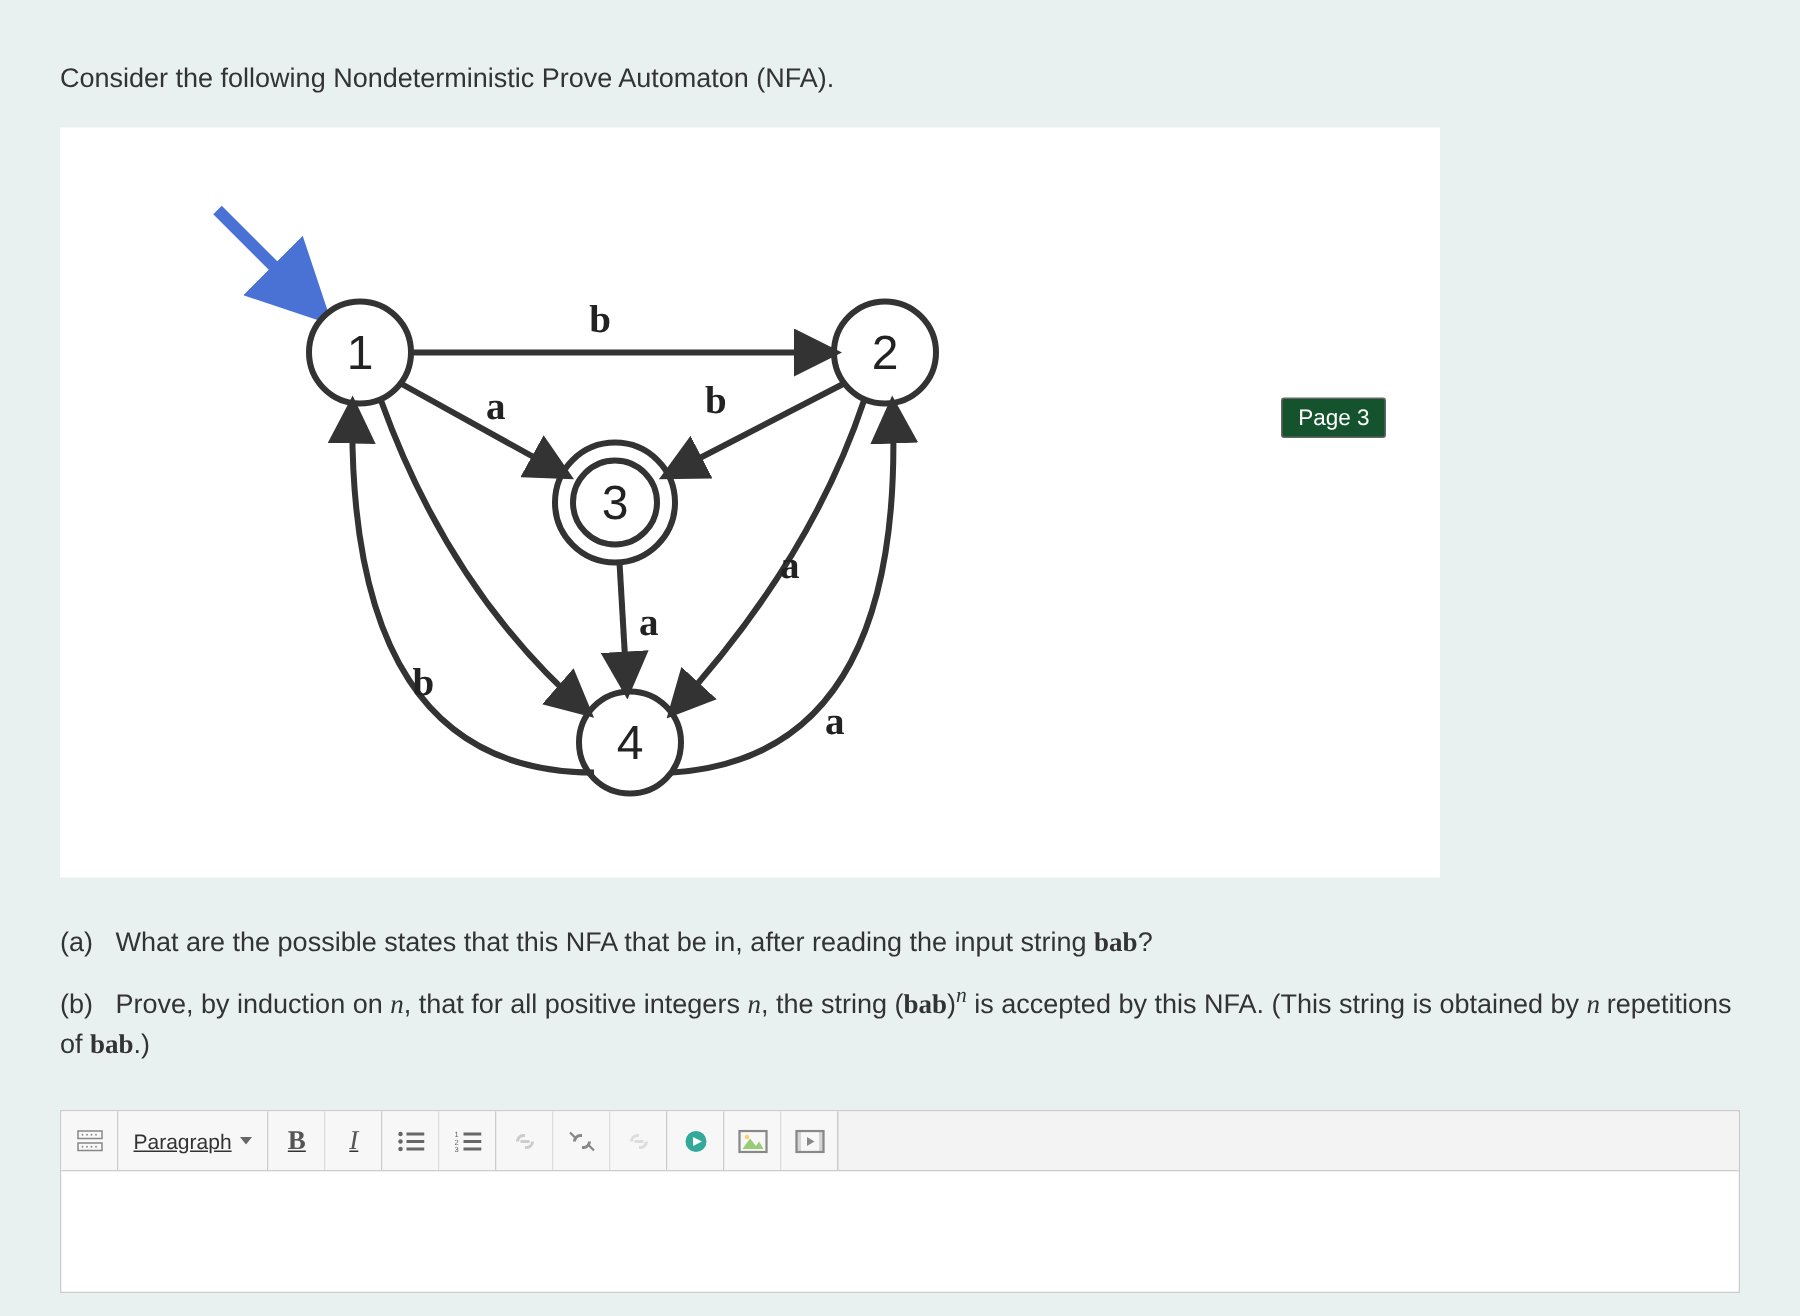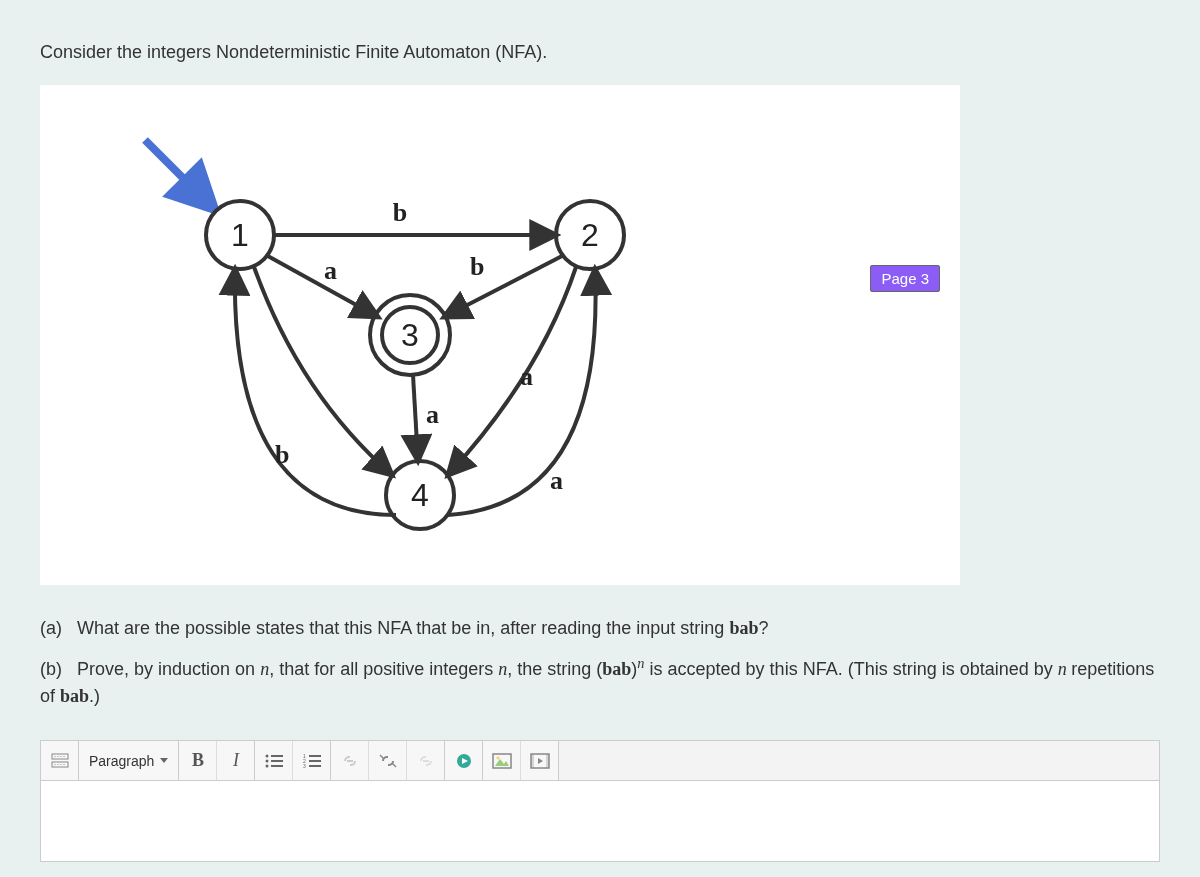--- a/index.html
+++ b/index.html
@@ -27,23 +27,23 @@
     background: #fff;
     display: inline-block;
     padding: 10px 20px 30px 20px;
     position: relative;
     width: 920px;
     height: 500px;
     vertical-align: top;
   }
   .page-badge {
     position: absolute;
-    right: 20px;
+    right: 36px;
     top: 180px;
-    background: #8b5cf6;
+    background: #14532d;
     color: #fff;
     border: 1px solid #666;
     padding: 4px 10px;
     font-size: 15px;
     border-radius: 2px;
   }
   svg.nfa { display: block; }
   .state-circle { fill: #fff; stroke: #333; stroke-width: 4; }
   .state-inner { fill: #fff; stroke: #333; stroke-width: 4; }
   .state-label { font-family: Arial, sans-serif; font-size: 32px; font-weight: 400; text-anchor: middle; dominant-baseline: central; fill: #222; }
@@ -57,20 +57,21 @@
     line-height: 1.5;
   }
   .questions p { margin: 14px 0; }
   .mono { font-family: Liberation Serif, serif; font-weight: bold; }
   .ital { font-style: italic; font-family: Georgia, "Times New Roman", serif;}
   .sup { font-style: italic; font-family: Georgia, "Times New Roman", serif; position: relative; top: -0.5em; font-size: 0.8em;}
   .editor-wrap {
     margin: 30px 30px 0 30px;
     border: 1px solid #ccc;
     background: #fff;
+    text-decoration: underline;
   }
   .toolbar {
     display: flex;
     align-items: stretch;
     background: #f3f3f3;
     border-bottom: 1px solid #ccc;
     height: 40px;
   }
   .tool-btn {
     display: flex;
@@ -103,21 +104,21 @@
   .bold-ser { font-family: Georgia, serif; font-weight: bold; font-size: 18px; }
   .ital-ser { font-family: Georgia, serif; font-style: italic; font-size: 18px; }
   .disabled { color: #bbb; }
 </style>
 </head>
 <body>
 
 <div class="page">
   <div class="question-card">
 
-    <p class="prompt-text">Consider the integers Nondeterministic Finite Automaton (NFA).</p>
+    <p class="prompt-text">Consider the following Nondeterministic Prove Automaton (NFA).</p>
 
     <div class="diagram-wrap">
       <div class="page-badge">Page 3</div>
 
       <svg class="nfa" width="600" height="460" viewBox="0 0 600 460">
         <defs>
           <marker id="ah" viewBox="0 0 12 12" refX="10" refY="6" markerWidth="8" markerHeight="8" orient="auto">
             <path d="M0,0 L12,6 L0,12 Z" class="arrowhead"></path>
           </marker>
           <marker id="ahb" viewBox="0 0 12 12" refX="10" refY="6" markerWidth="7" markerHeight="7" orient="auto">

